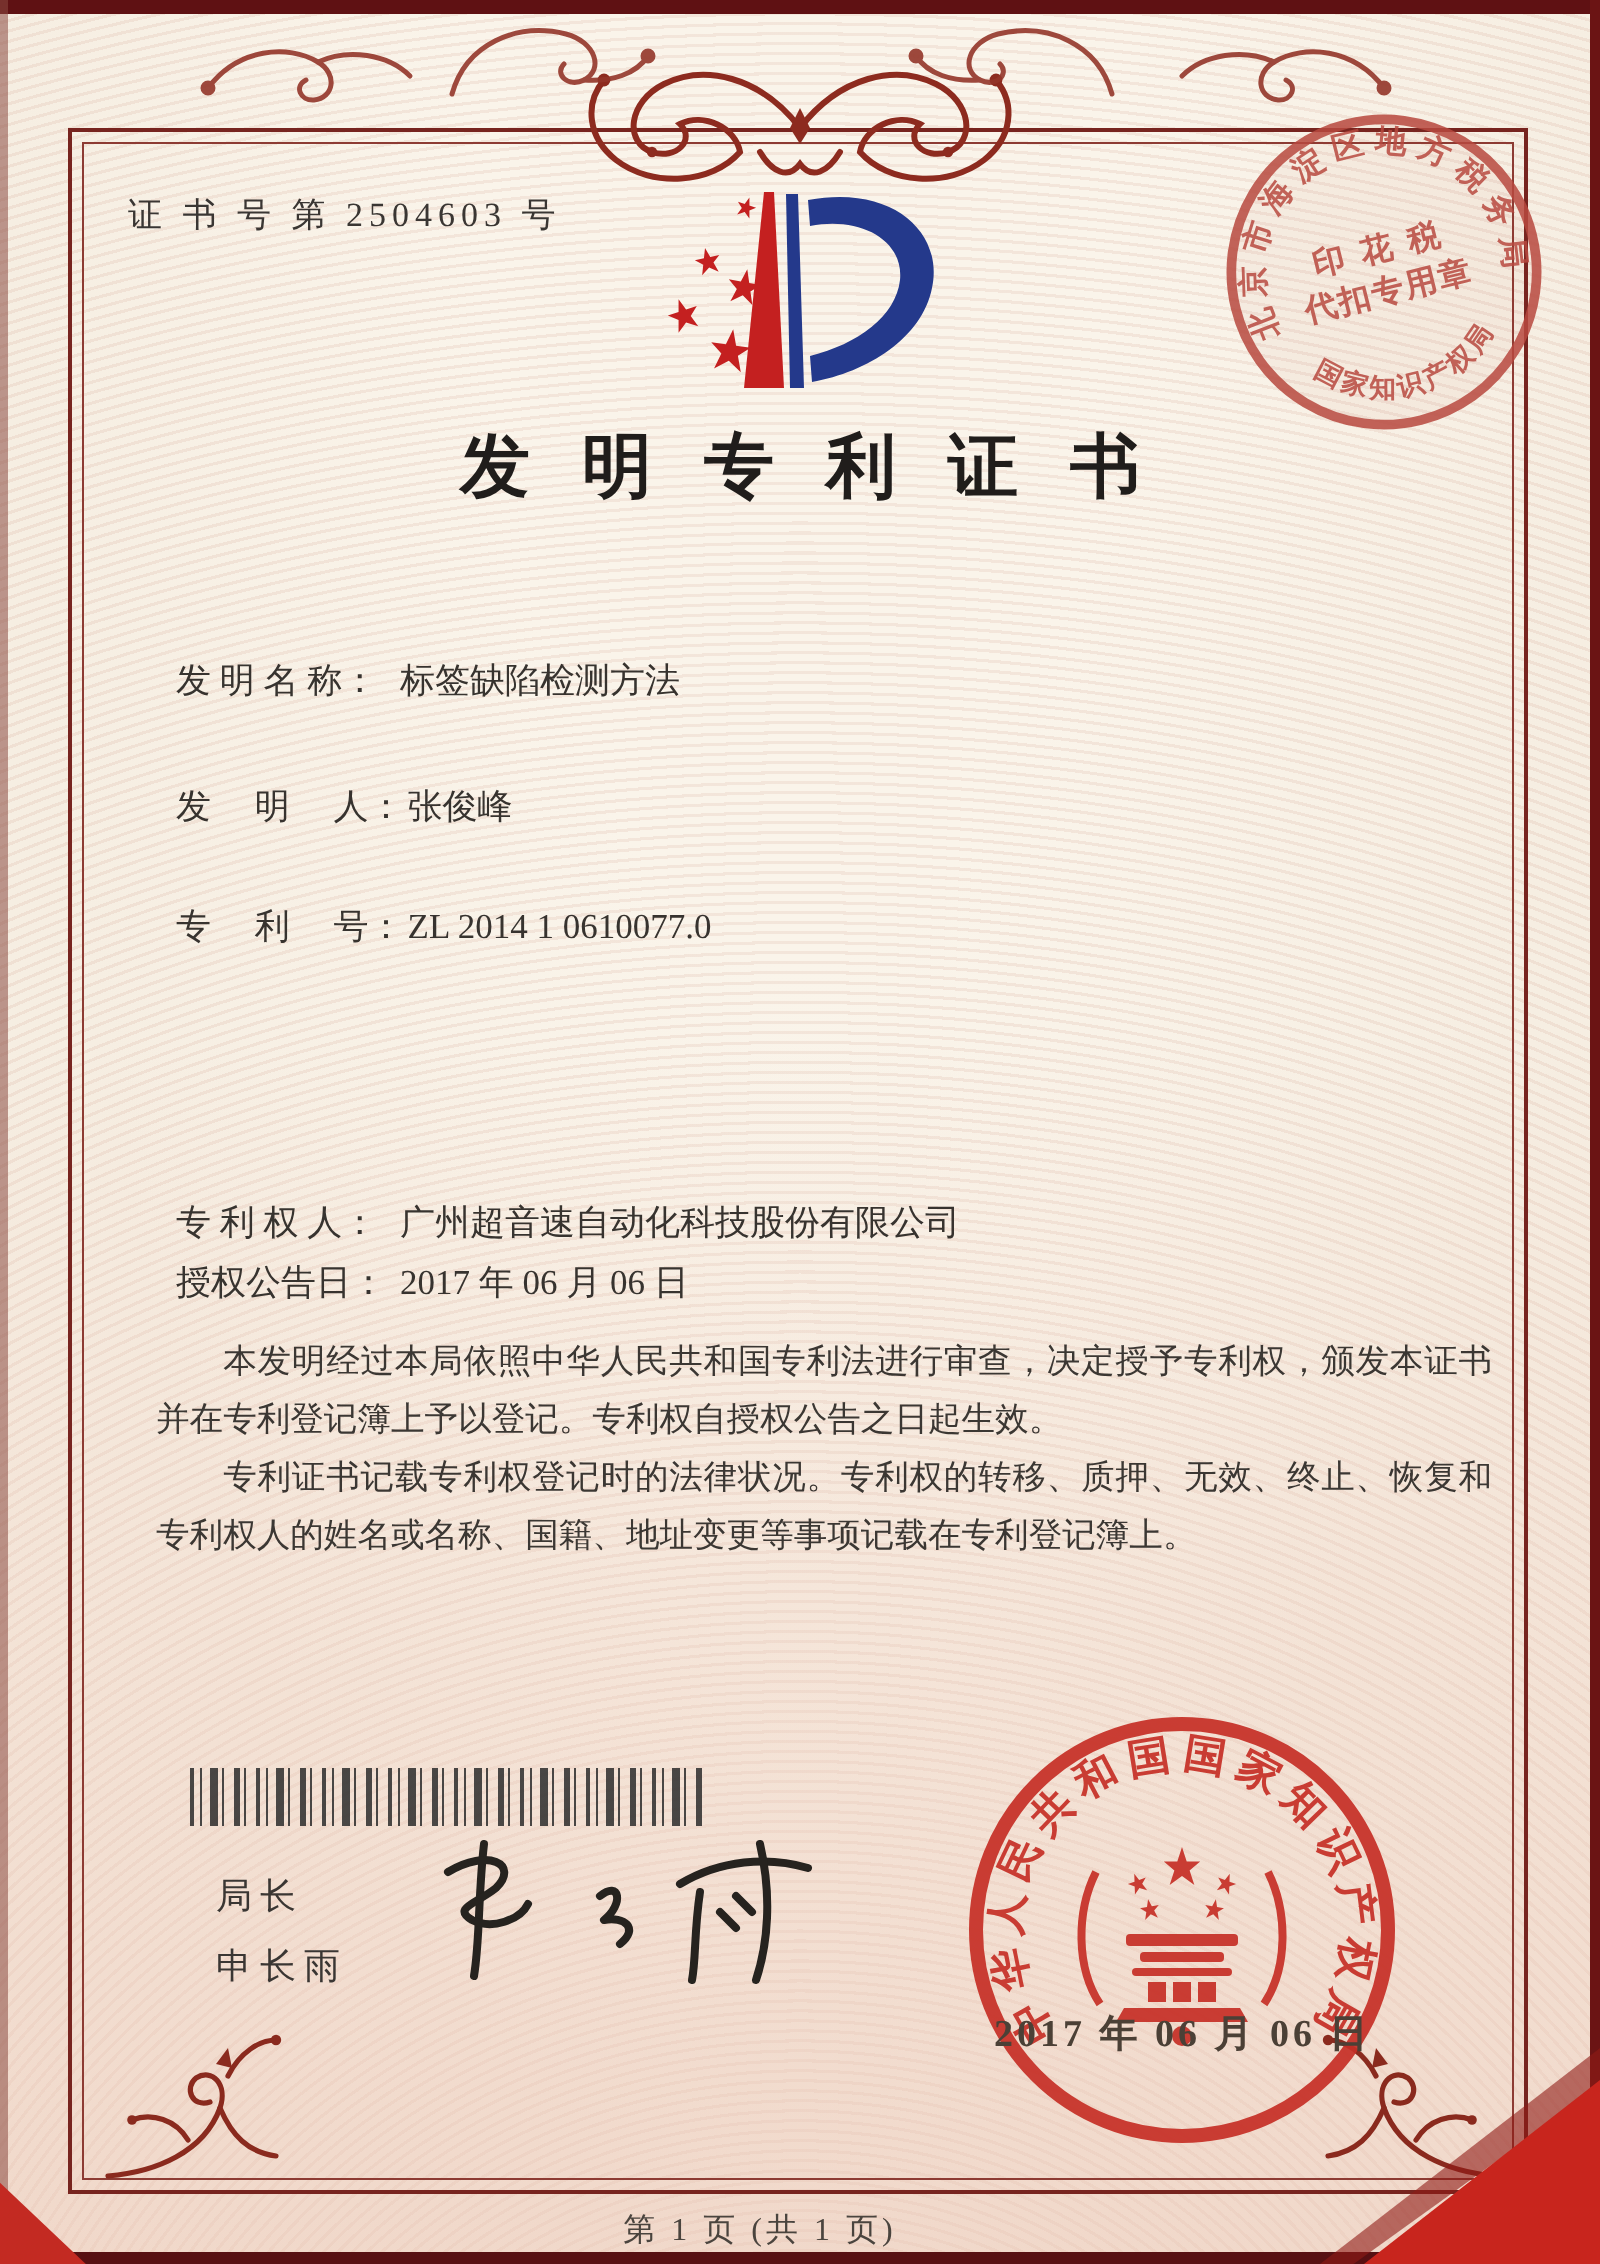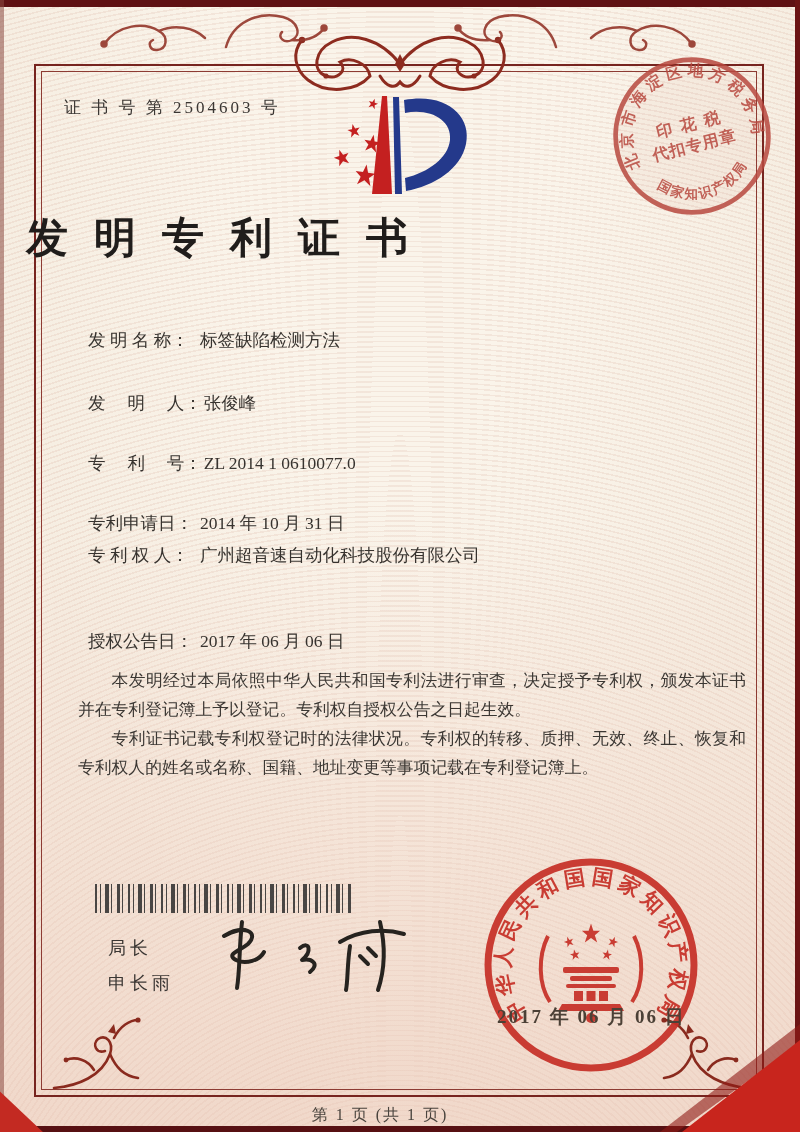--- a/index.html
+++ b/index.html
@@ -24,21 +24,21 @@
     clip-path:polygon(100% 0,100% 100%,0 100%);background:#c8251d;}
   .cover-br2{position:absolute;right:0;bottom:0;width:140px;height:108px;
     clip-path:polygon(100% 0,100% 18%,12% 100%,0 100%);background:#8f1b16;opacity:.6;}
   
   .frame-outer{position:absolute;left:34px;top:64px;right:36px;bottom:35px;
     border:2.5px solid #77241f;}
   .frame-inner{position:absolute;left:41px;top:71px;right:43px;bottom:42px;
     border:1px solid #8d3b33;}
   .abs{position:absolute;}
   .certno{left:64px;top:96px;font-size:17px;letter-spacing:3px;color:#3a3633;}
-  .title{left:0;top:210px;width:100%;font-size:42px;font-weight:bold;
+  .title{left:0;top:210px;width:100%;text-align:center;font-size:35px;font-weight:bold;
     color:#201d1b;letter-spacing:26px;text-indent:26px;}
   .frow{position:absolute;left:88px;font-size:17.5px;color:#37332f;white-space:nowrap;}
   .flabel{display:inline-block;min-width:110px;}
   .fvalue{margin-left:2px;margin-top:28px;}
   .body-text{left:78px;top:666px;width:668px;font-size:16.8px;color:#3b3733;line-height:29px;}
   .body-text p{margin:0;text-indent:2em;text-align:justify;}
   .barcode{left:95px;top:884px;width:258px;height:29px;
     background:repeating-linear-gradient(90deg,
       #2b2b2b 0 2px, transparent 2px 5px,
       #2b2b2b 5px 6px, transparent 6px 10px,
@@ -170,22 +170,21 @@
       <text x="80" y="74" font-size="15" font-weight="bold" text-anchor="middle" letter-spacing="2">印 花 税</text>
       <text x="80" y="94" font-size="15" font-weight="bold" text-anchor="middle" letter-spacing="1">代扣专用章</text>
     </g>
   </svg>
 
   <div class="abs title">发明专利证书</div>
 
   <div class="frow" style="top:328px"><span class="flabel">发 明 名 称：</span><span class="fvalue">标签缺陷检测方法</span></div>
   <div class="frow" style="top:391px"><span class="flabel">发　 明　 人：</span><span class="fvalue">张俊峰</span></div>
   <div class="frow" style="top:451px"><span class="flabel">专　 利　 号：</span><span class="fvalue">ZL 2014 1 0610077.0</span></div>
-  <div class="frow" style="top:511px"><span class="flabel">专利申请日：</span><span class="fvalue">2014 年 10 月 31 日</span></div>
-  <div class="frow" style="top:543px"><span class="flabel">专 利 权 人：</span><span class="fvalue">广州超音速自动化科技股份有限公司</span></div>
+  <div class="frow" style="top:599px"><span class="flabel">专 利 权 人：</span><span class="fvalue">广州超音速自动化科技股份有限公司</span></div>
   <div class="frow" style="top:629px"><span class="flabel">授权公告日：</span><span class="fvalue">2017 年 06 月 06 日</span></div>
 
   <div class="abs body-text">
     <p>本发明经过本局依照中华人民共和国专利法进行审查，决定授予专利权，颁发本证书并在专利登记簿上予以登记。专利权自授权公告之日起生效。</p>
     <p>专利证书记载专利权登记时的法律状况。专利权的转移、质押、无效、终止、恢复和专利权人的姓名或名称、国籍、地址变更等事项记载在专利登记簿上。</p>
   </div>
 
   <div class="abs barcode"></div>
 
   <div class="abs signer-title">局长</div>

